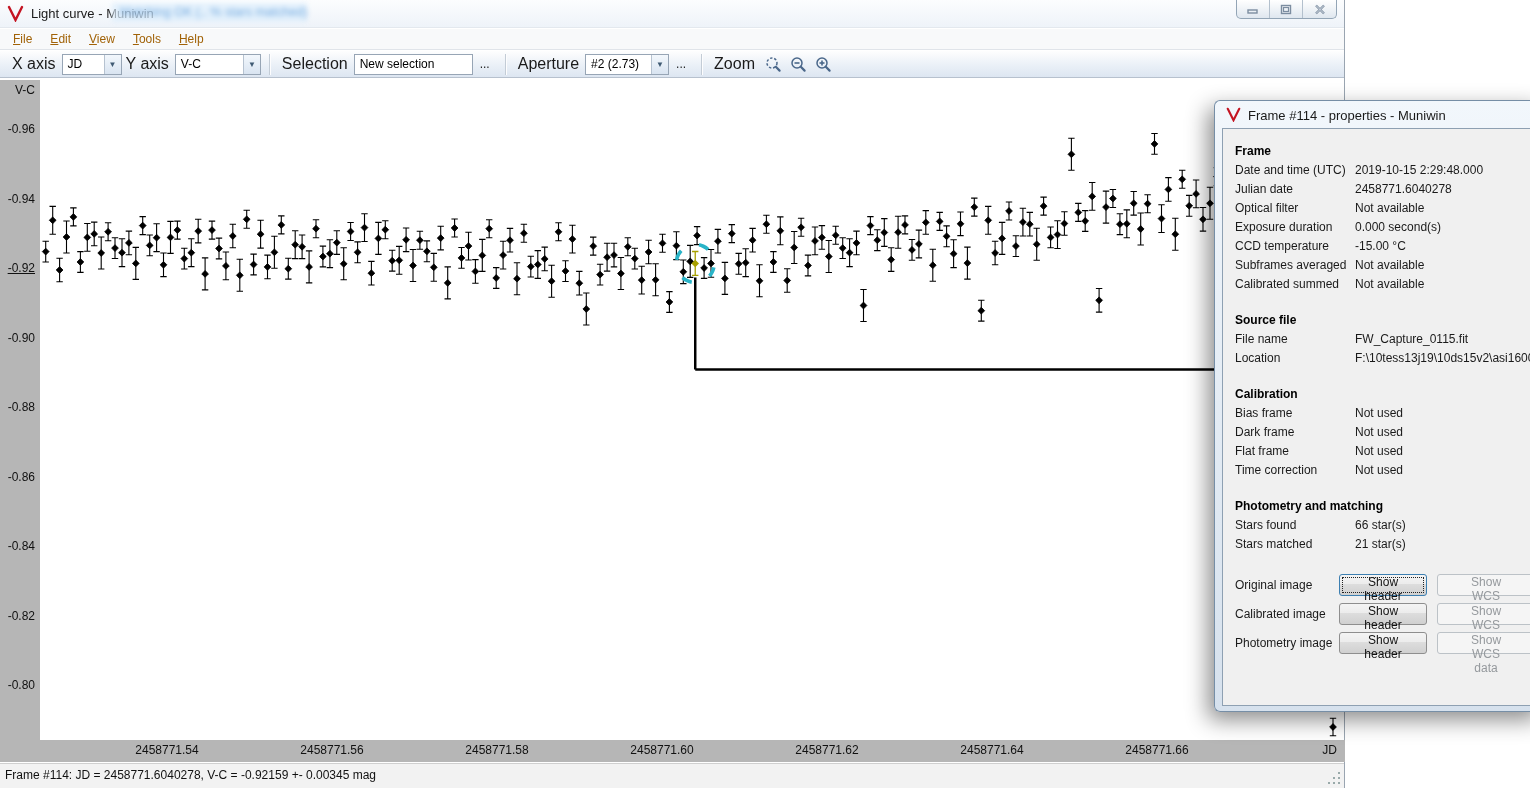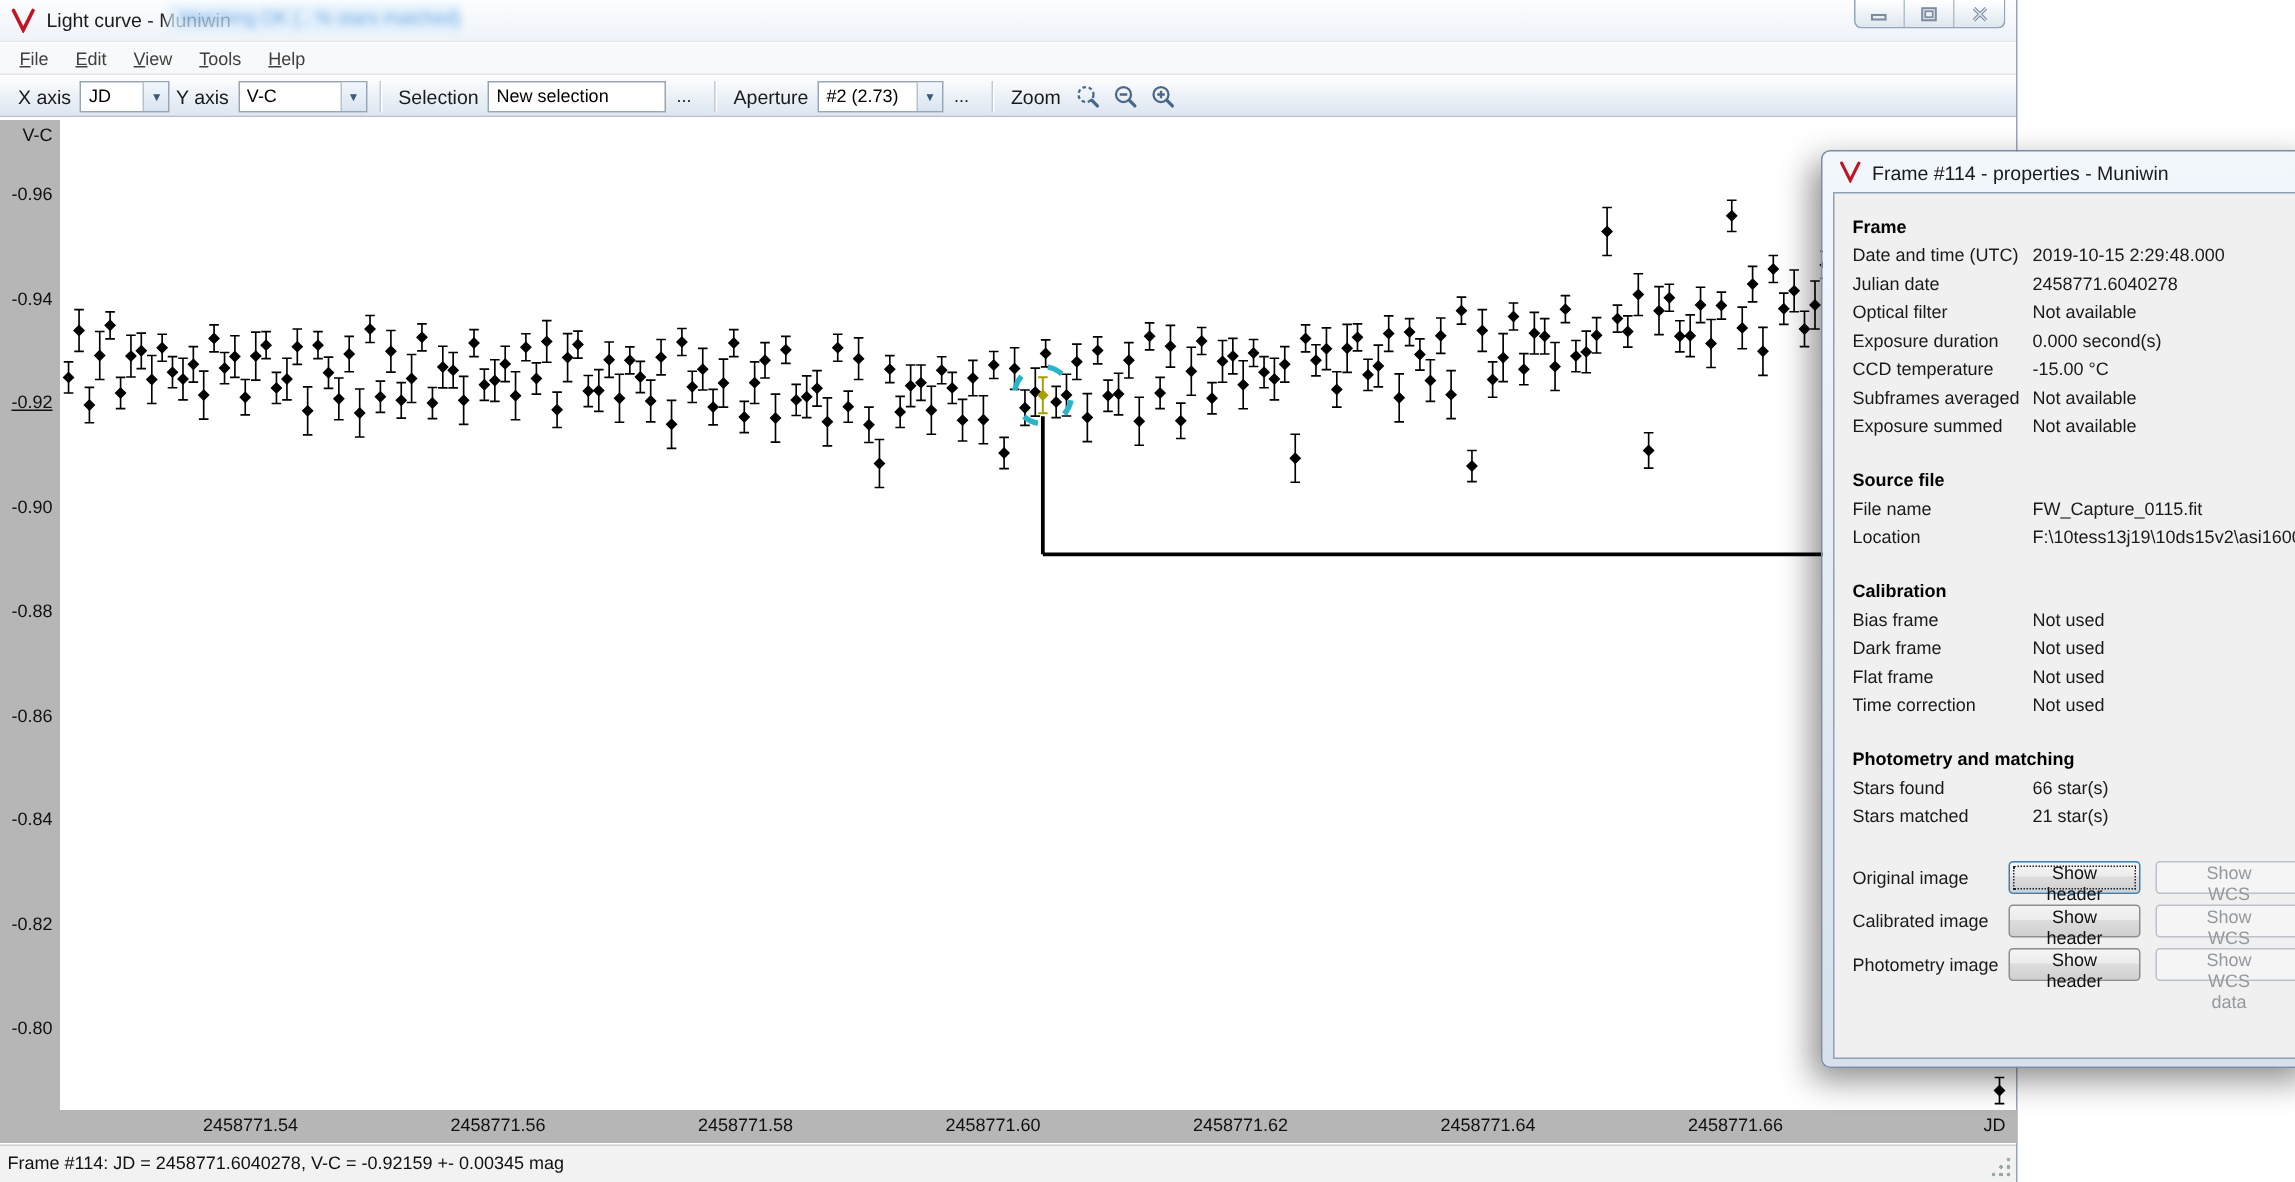--- a/index.html
+++ b/index.html
@@ -23,28 +23,28 @@
                      border:1px solid #93a5b6; border-top:none; border-radius:0 0 5px 5px;
                      overflow:hidden; background:linear-gradient(#ffffff,#dfe7ef); }
   .win-btn { width:33px; height:18px; display:flex; align-items:center; justify-content:center;
              border-right:1px solid #b3c0cd; }
   .win-btn:last-child { border-right:none; }
   .win-btn svg { display:block; }
 
   #menu-bar { position:absolute; left:0; top:29px; width:100%; height:21px;
               background:#f8f9fa; border-bottom:1px solid #e0e4e9;
               display:flex; align-items:center; padding-left:4px; }
-  .menu-item { font-size:12px; color:#404040; padding:2px 9px; }
+  .menu-item { font-size:12px; color:#a16207; padding:2px 9px; }
   .menu-item::first-letter { text-decoration:underline; }
 
   #toolbar { position:absolute; left:0; top:51px; width:100%; height:27px;
              background:linear-gradient(#fefefe,#eaf0f7 55%,#dde6f1);
              border-bottom:1px solid #b7c1ce; display:flex; align-items:center;
              padding-left:8px; }
-  .tb-label { font-size:13px; color:#1a1a1a; margin:0 6px 0 4px; white-space:nowrap; }
+  .tb-label { font-size:16px; color:#1a1a1a; margin:0 6px 0 4px; white-space:nowrap; }
   .combo { display:inline-flex; align-items:stretch; height:21px; background:#fff;
            border:1px solid #97a5b5; }
   .combo .val { flex:1; font-size:12px; padding:2px 5px 0 5px; white-space:nowrap; overflow:hidden; }
   .combo .dd { width:17px; display:flex; align-items:center; justify-content:center;
                border-left:1px solid #b6c2d0; background:linear-gradient(#f2f7fc,#d9e4f1);
                font-size:8px; color:#3f5a73; }
   .text-input { height:21px; background:#fff; border:1px solid #97a5b5; font-size:12px;
                 padding:0 5px; font-family:"Liberation Sans",sans-serif; }
   .flat-btn { font-size:12px; color:#222; padding:3px 7px; }
   .tb-sep { width:1px; height:21px; background:#c3ccd6; box-shadow:1px 0 0 #fdfdfe; margin:0 8px; }
@@ -270,21 +270,21 @@
           </div>
           <div class="dlg-row">
             <span class="lbl">CCD temperature</span>
             <span class="val">-15.00 °C</span>
           </div>
           <div class="dlg-row">
             <span class="lbl">Subframes averaged</span>
             <span class="val">Not available</span>
           </div>
           <div class="dlg-row">
-            <span class="lbl">Exposure summed</span>
+            <span class="lbl">Calibrated summed</span>
             <span class="val">Not available</span>
           </div>
           <div class="dlg-header">Source file</div>
           <div class="dlg-row">
             <span class="lbl">File name</span>
             <span class="val">FW_Capture_0115.fit</span>
           </div>
           <div class="dlg-row">
             <span class="lbl">Location</span>
             <span class="val">F:\10tess13j19\10ds15v2\asi1600</span>

